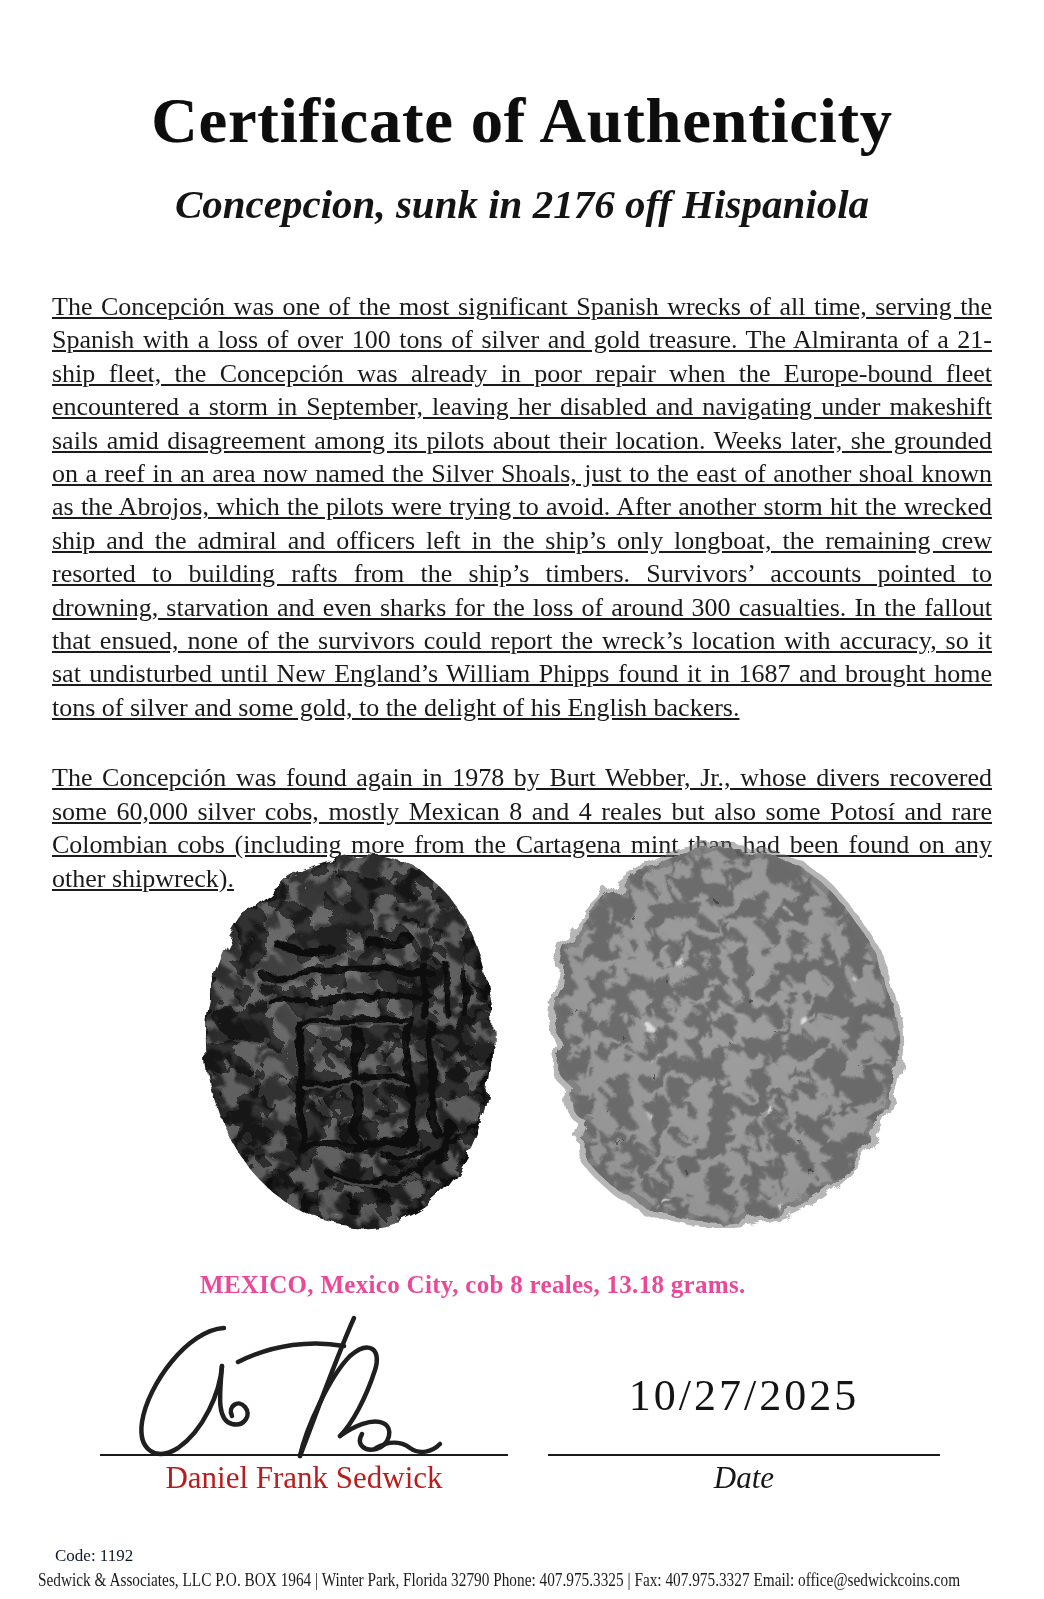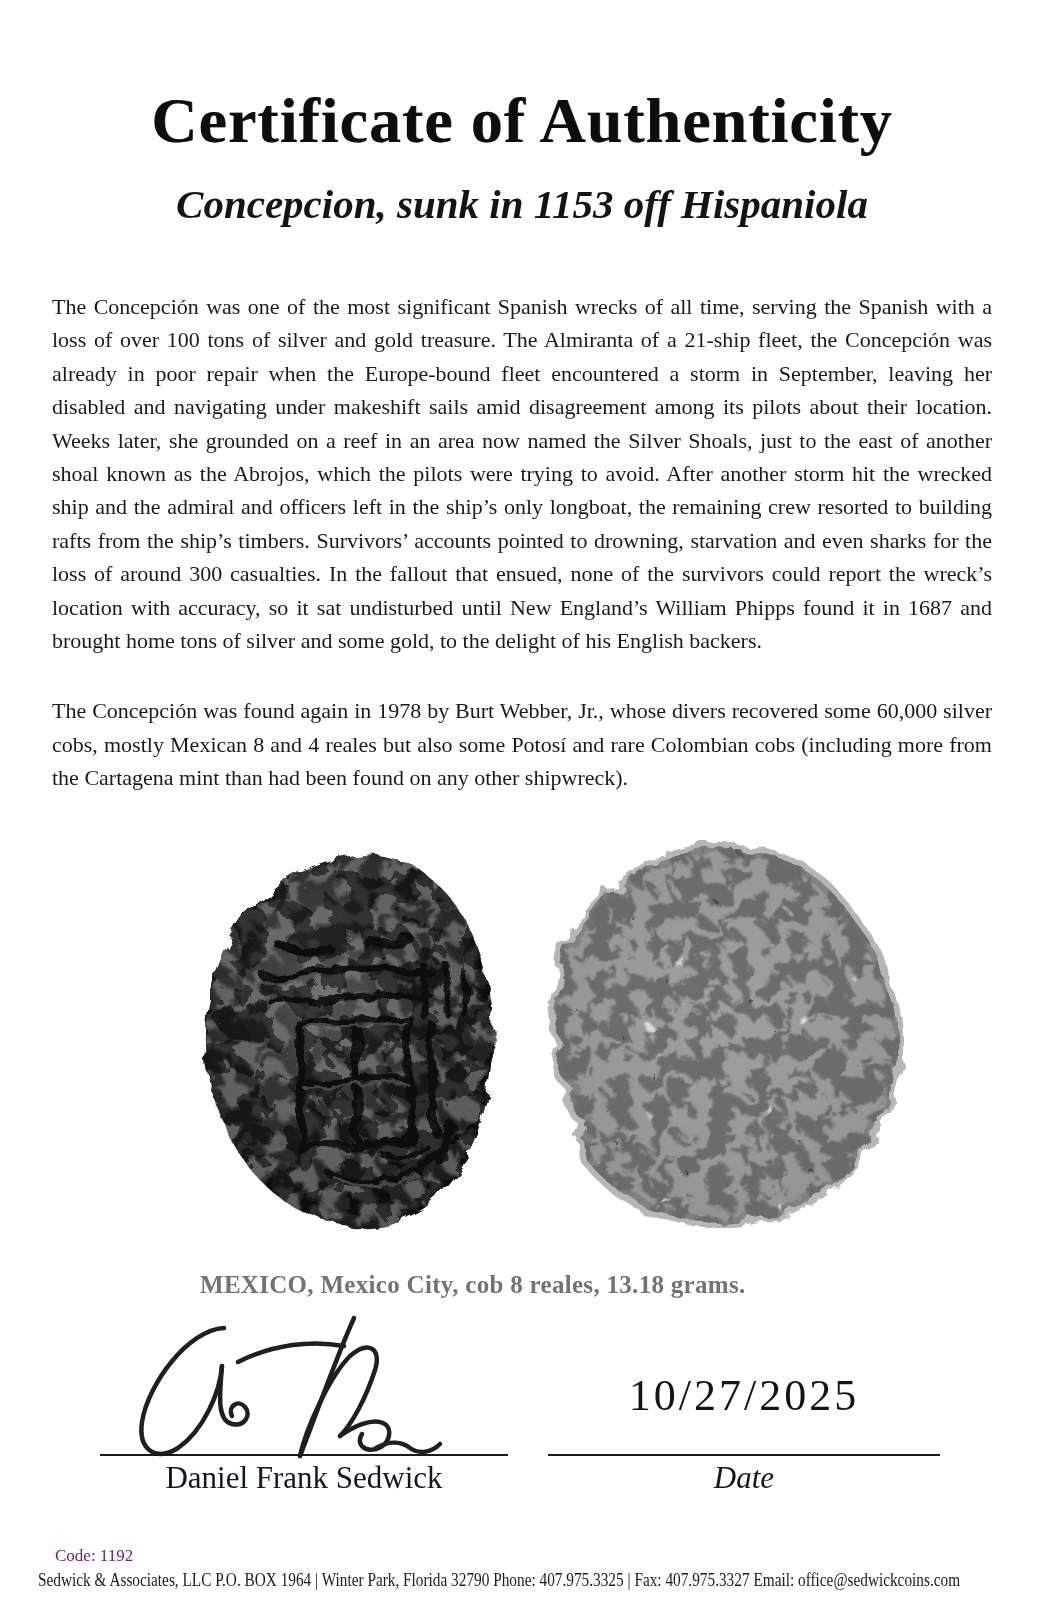--- a/index.html
+++ b/index.html
@@ -11,58 +11,58 @@
     position:absolute; top:40px; left:0; width:100%; text-align:center;
     font-size:64px; font-weight:bold; letter-spacing:1px; color:#0d0d0d;
     text-shadow:0.5px 0 0 rgba(10,10,10,.55);
   }
   .subtitle {
     position:absolute; top:136px; left:0; width:100%; text-align:center;
     font-style:italic; font-weight:bold; font-size:41px; color:#141414;
   }
   .body-text {
     position:absolute; top:246px; left:52px; width:940px;
-    font-size:22px; line-height:33.4px; text-align:justify; color:#1a1a1a;
+    font-size:26px; line-height:33.4px; text-align:justify; color:#1a1a1a;text-decoration:underline;
   }
   .body-text p { margin:0; }
   .body-text p + p { margin-top:37px; }
   .coins { position:absolute; top:796px; left:180px; width:730px; height:396px; }
   .coin-left  { position:absolute; left:0;  top:5px; width:342px; height:388px; }
   .coin-right { position:absolute; left:333px; top:0; width:394px; height:388px; }
   .caption {
     position:absolute; top:1227px; left:200px;
-    font-weight:bold; font-size:25px; letter-spacing:.3px; color:#737373;
+    font-weight:bold; font-size:25px; letter-spacing:.3px; color:#ec4899;
   }
   .signature-svg { position:absolute; left:92px; top:1256px; width:352px; height:180px; }
   .rule { position:absolute; border-top:2px solid #1a1a1a; height:0; }
   .sig-rule  { top:1410px; left:100px; width:408px; }
   .date-rule { top:1410px; left:548px; width:392px; }
   .sig-name  { position:absolute; top:1416px; left:304px; transform:translateX(-50%);
-               font-size:31px; white-space:nowrap; color:#0f172a; }
+               font-size:31px; white-space:nowrap; color:#b91c1c; }
   .sig-role  { position:absolute; top:1455px; left:304px; transform:translateX(-50%);
                font-size:21px; white-space:nowrap; color:#1c1c1c; }
   .date-value{ position:absolute; top:1326px; left:744px; transform:translateX(-50%);
                font-size:44px; letter-spacing:3px; color:#141414;text-align:right; }
   .date-label{ position:absolute; top:1416px; left:744px; transform:translateX(-50%);
                font-size:31px; color:#161616;font-style:italic; }
   .footer-code {
-    position:absolute; top:1502px; left:55px; font-size:17px; color:#701a75;
+    position:absolute; top:1502px; left:55px; font-size:17px; color:#0f172a;
   }
   .footer-contact {
     position:absolute; top:1526px; left:38px; font-size:18px; color:#1b1b1b;
     white-space:nowrap; transform:scaleX(.85); transform-origin:left center;
   }
 </style>
 </head>
 <body>
 
 <div class="page">
 
   <div class="title">Certificate of Authenticity</div>
-  <div class="subtitle">Concepcion, sunk in 1153 off Hispaniola</div>
+  <div class="subtitle">Concepcion, sunk in 2176 off Hispaniola</div>
 
   <div class="body-text">
     <p>The Concepción was one of  the most significant Spanish wrecks of  all time, serving the Spanish with a loss of  over 100 tons of  silver and gold treasure. The Almiranta of  a 21-ship fleet, the Concepción was already in poor repair when the Europe-bound fleet encountered a storm in September, leaving her disabled and navigating under makeshift sails amid disagreement among its pilots about their location. Weeks later, she grounded on a reef  in an area now named the Silver Shoals, just to the east of  another shoal known as the Abrojos, which the pilots were trying to avoid. After another storm hit the wrecked ship and the admiral and officers left in the ship’s only longboat, the remaining crew resorted to building rafts from the ship’s timbers. Survivors’ accounts pointed to drowning, starvation and even sharks for the loss of  around 300 casualties. In the fallout that ensued, none of  the survivors could report the wreck’s location with accuracy, so it sat undisturbed until New England’s William Phipps found it in 1687 and brought home tons of  silver and some gold, to the delight of  his English backers.</p>
     <p>The Concepción was found again in 1978 by Burt Webber, Jr., whose divers recovered some 60,000 silver cobs, mostly Mexican 8 and 4 reales but also some Potosí and rare Colombian cobs (including more from the Cartagena mint than had been found on any other shipwreck).</p>
   </div>
 
   <div class="coins">
 
     <svg class="coin-left" viewBox="0 0 342 392">
       <defs>

